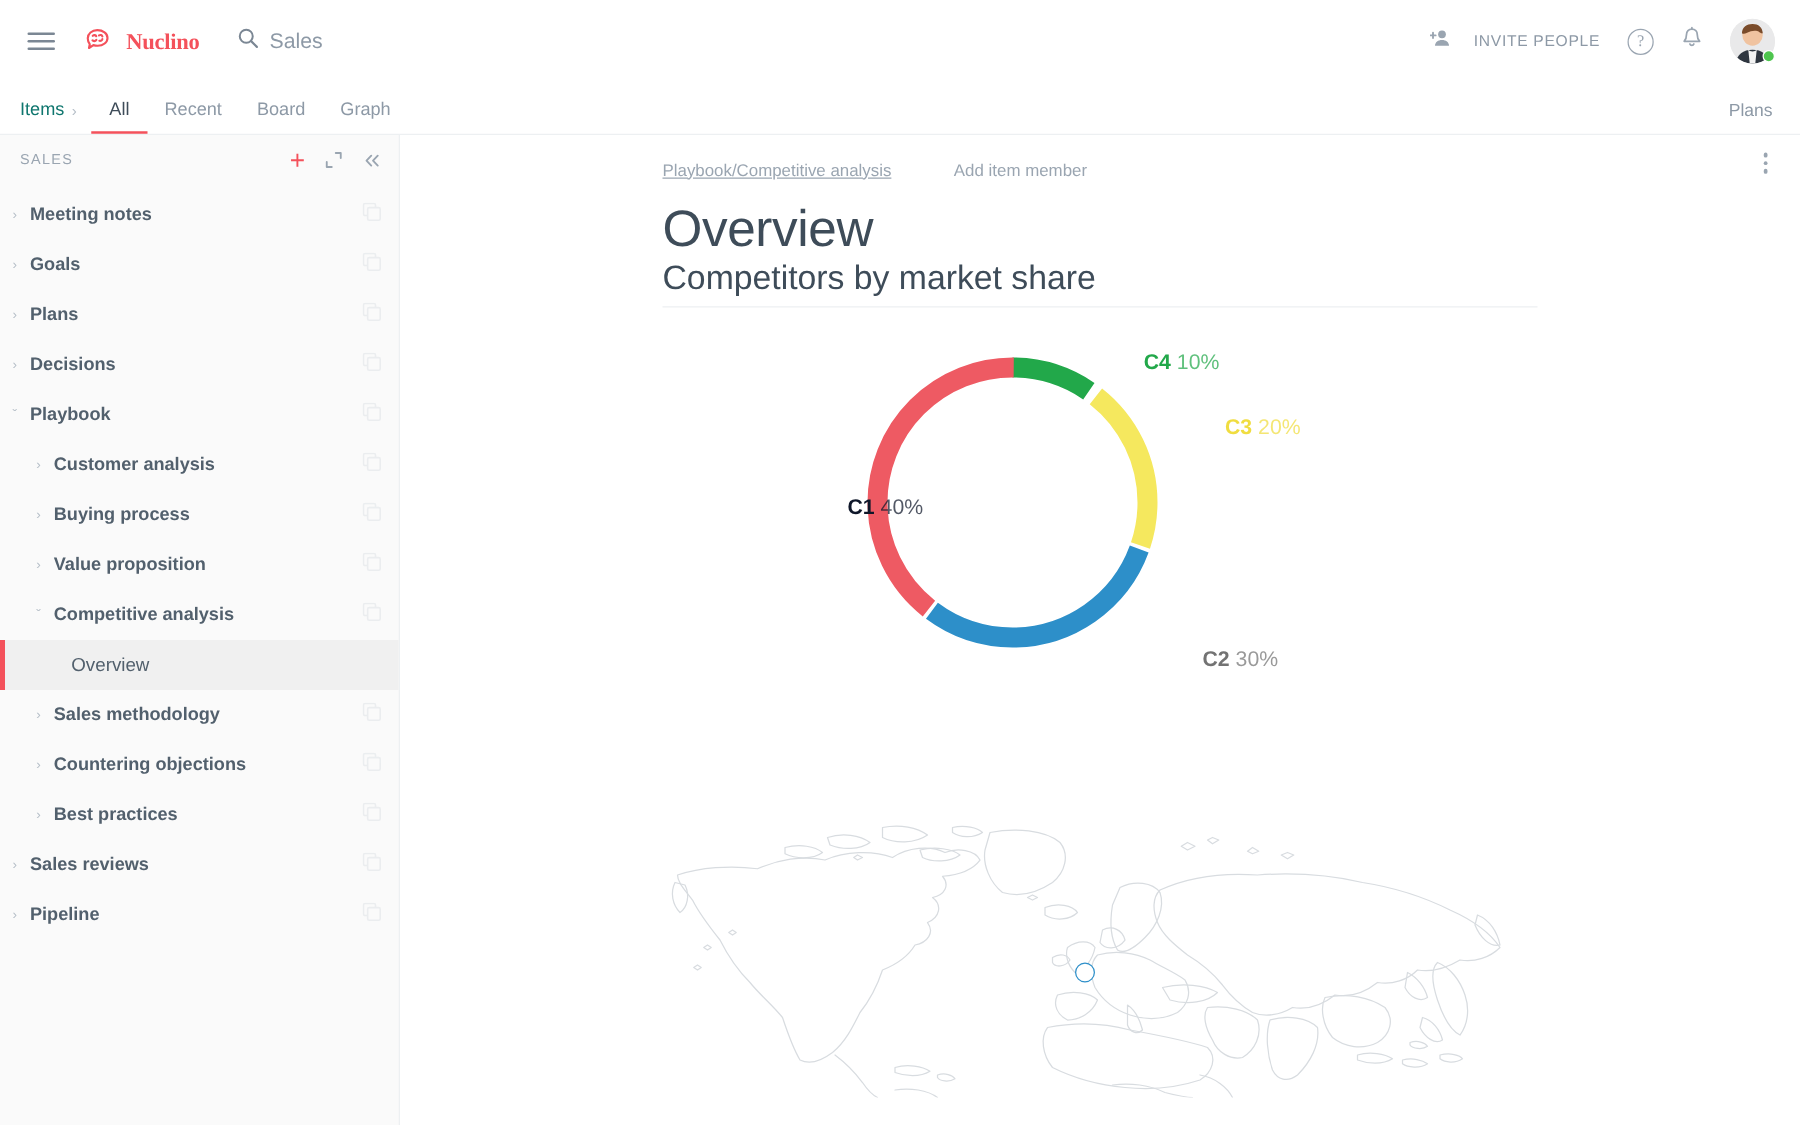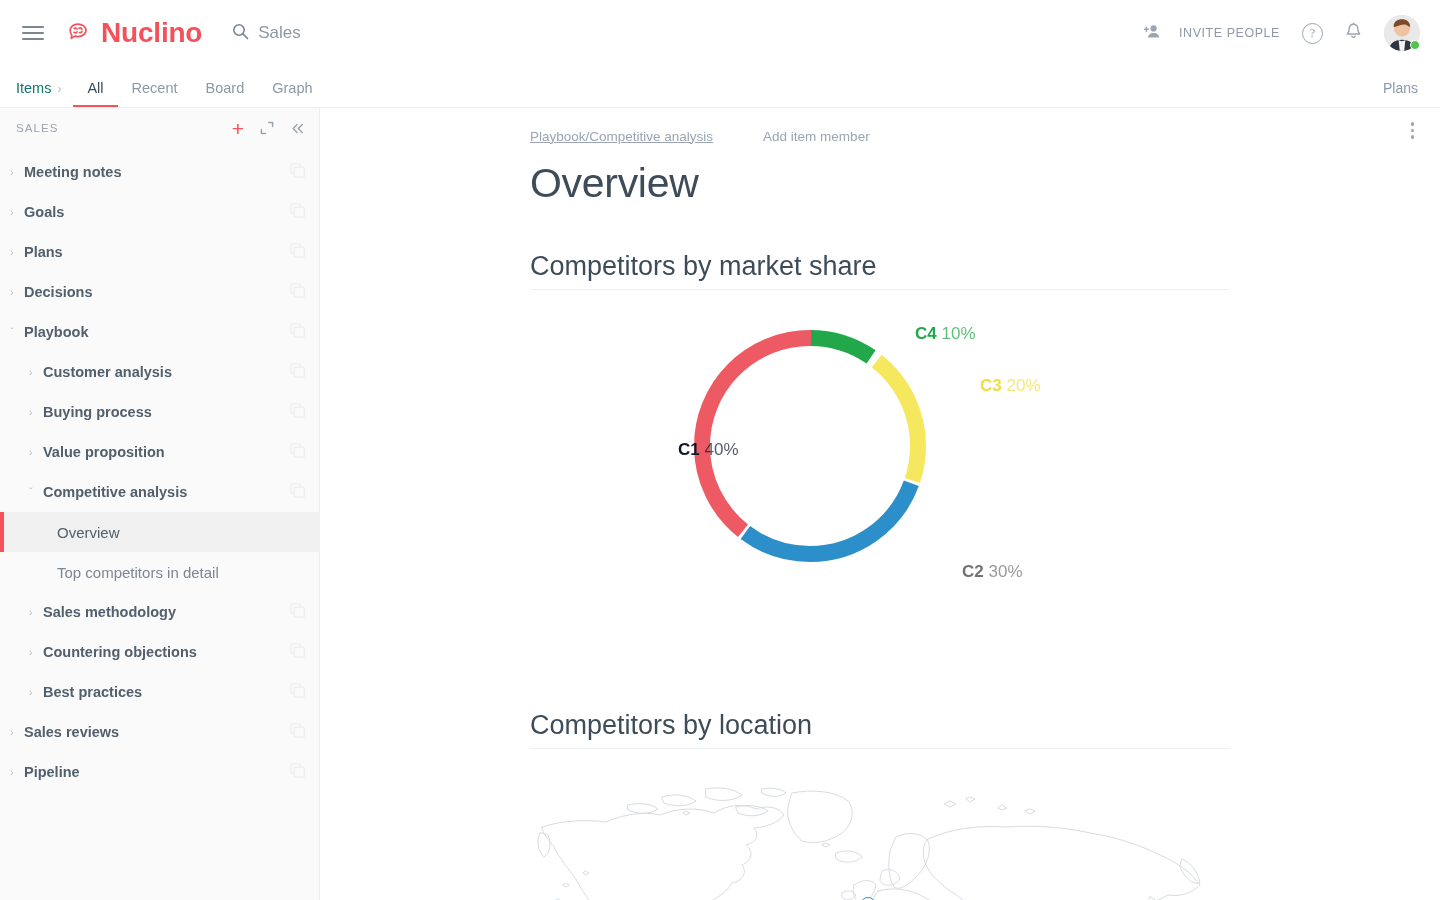--- a/index.html
+++ b/index.html
@@ -20,21 +20,21 @@
   .hamburger {
     width: 22px; height: 14px; margin-left: 22px; margin-right: 22px;
     display: flex; flex-direction: column; justify-content: space-between;
     cursor: pointer;
   }
   .hamburger span { display: block; height: 2px; background: #7b8794; border-radius: 1px; }
 
   .brand { display: flex; align-items: center; gap: 7px; cursor: pointer; }
   .brand-mark { width: 28px; height: 24px; display: block; }
   .brand-text {
-    font-size: 28px; font-weight: bold; color: #f4515b; letter-spacing: -0.2px;
+    font-size: 18px; font-weight: bold; color: #f4515b; letter-spacing: -0.2px; font-family: Liberation Serif, serif;
   }
 
   .search-area {
     display: flex; align-items: center; gap: 9px; margin-left: 30px; cursor: text;
   }
   .search-label { font-size: 17px; color: #8d99a6; }
 
   .top-right {
     margin-left: auto; display: flex; align-items: center; gap: 22px;
     padding-right: 20px;
@@ -146,21 +146,21 @@
   .breadcrumb { font-size: 13.5px; color: #9aa5b1; cursor: pointer; text-decoration: underline; }
   .add-member { font-size: 13.5px; color: #9aa5b1; cursor: pointer; }
 
   .page-title {
     font-size: 41px; font-weight: normal; color: #3e4c59;
     margin-top: 14px; letter-spacing: -0.3px;
   }
 
   .section-head {
     font-size: 27px; font-weight: normal; color: #3e4c59;
-    margin-top: 44px; padding-bottom: 7px;
+    padding-bottom: 7px;
     border-bottom: 1px solid #edf0f2; width: 700px;
   }
 
   
   .chart-area { position: relative; width: 700px; height: 360px; margin-top: 16px; text-align: center; }
   .donut-svg { position: absolute; left: 160px; top: 20px; }
   .pie-label {
     position: absolute; font-size: 17px; white-space: nowrap;
   }
   .pie-label b { font-weight: bold; }
@@ -387,23 +387,20 @@
             <rect x="0.8" y="0.8" width="9.6" height="9.6" rx="1.2" fill="none" stroke="#dfe3e7" stroke-width="1.3"></rect>
             <rect x="4.1" y="4.1" width="10.1" height="10.1" rx="1.2" fill="#fafafa" stroke="#dfe3e7" stroke-width="1.3"></rect>
           </svg>
       </span>
     </div>
 
     <div class="sb-row lvl2 leaf active">
       <span class="sb-text">Overview</span>
     </div>
 
-    <div class="sb-row lvl2 leaf dim">
-      <span class="sb-text">Top competitors in detail</span>
-    </div>
 
     <div class="sb-row lvl1">
       <span class="sb-caret">›</span>
       <span class="sb-text">Sales methodology</span>
       <span class="sb-doc">
         <svg width="15" height="15" viewBox="0 0 15 15">
             <rect x="0.8" y="0.8" width="9.6" height="9.6" rx="1.2" fill="none" stroke="#dfe3e7" stroke-width="1.3"></rect>
             <rect x="4.1" y="4.1" width="10.1" height="10.1" rx="1.2" fill="#fafafa" stroke="#dfe3e7" stroke-width="1.3"></rect>
           </svg>
       </span>
@@ -503,21 +500,20 @@
         <b>C2</b>
         <span>30%</span>
       </span>
 
       <span class="pie-label" style="left:148px; top:134px; color:#0f172a;">
         <b>C1</b>
         <span>40%</span>
       </span>
     </div>
 
-    <h2 class="section-head">Competitors by location</h2>
 
     <div class="map-area">
       <svg class="map-svg" width="700" height="230" viewBox="0 0 700 230">
         <g fill="none" stroke="#d8dce0" stroke-width="1" stroke-linejoin="round" stroke-linecap="round">
 
           <path d="M12 52 C30 46 54 44 76 47 C92 40 112 36 130 40 C146 33 168 32 184 38
                    C196 30 214 28 226 34 C236 30 250 32 254 40 C248 48 236 52 224 53
                    C230 60 226 68 216 70 C224 76 222 86 212 90 C218 98 212 106 202 108
                    C196 118 186 124 176 128 C172 140 166 152 158 162 C152 174 146 186 136 194
                    C128 200 118 204 110 200 C104 190 100 178 96 166 C88 156 78 148 70 138

